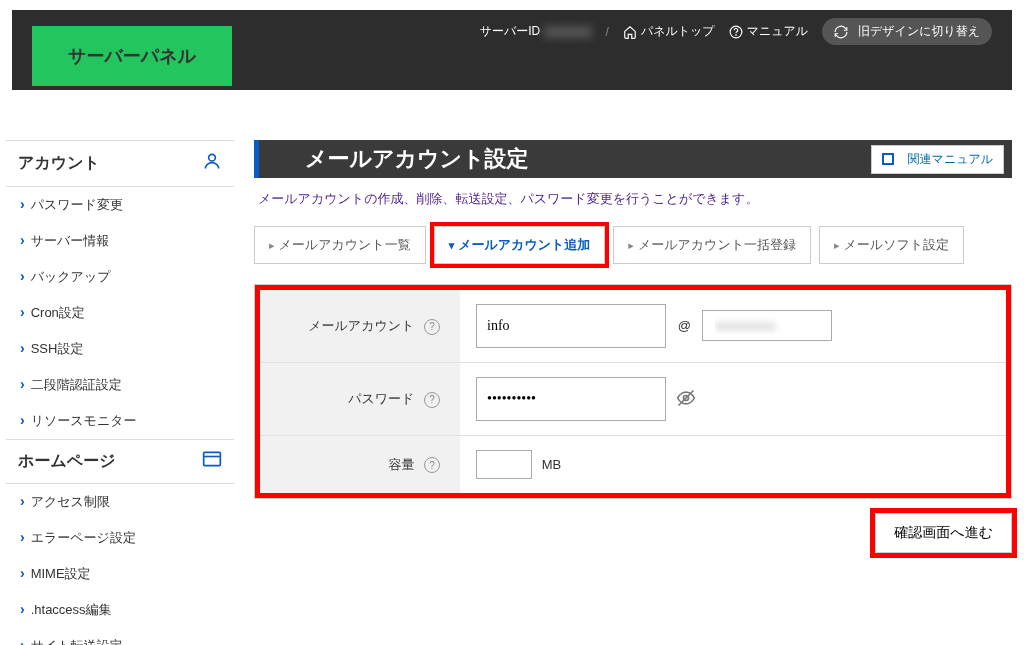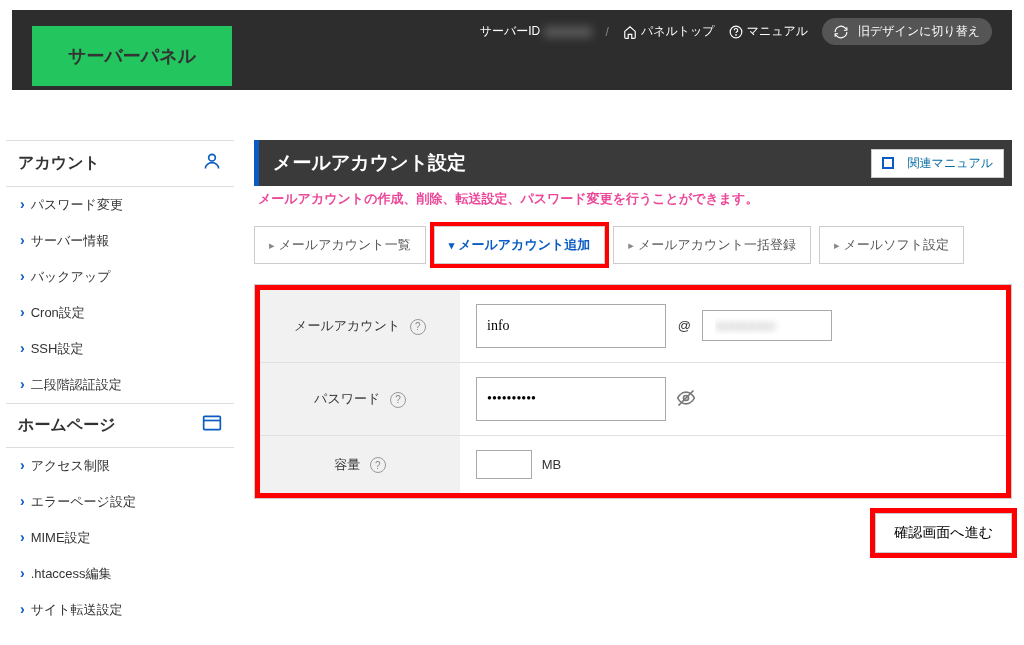--- a/index.html
+++ b/index.html
@@ -21,25 +21,25 @@
   
   
   .side-section-h { display: flex; justify-content: space-between; align-items: center; border: 1px solid #ddd; border-left: none; border-right: none; padding: 10px 12px; font-weight: bold; font-size: 16px; }
   .side-icon { color: #0a5cc4; font-size: 18px; }
   .side-list { list-style: none; }
   .side-list li { padding: 9px 8px 9px 14px; font-size: 13px; color: #333; cursor: pointer; position: relative; }
   .side-list li::before { content: "›"; color: #0a5cc4; font-weight: bold; margin-right: 6px; font-size: 14px; }
   
   
   .page-h { background: #3a3a3a; color: #fff; display: flex; justify-content: space-between; align-items: center; padding: 0 8px 0 0; border-left: 5px solid #0a5cc4; }
-  .page-h-title { padding: 10px 14px; font-weight: bold; font-size: 19px; }
+  .page-h-title { padding: 4px 14px; font-weight: bold; font-size: 22px; margin-left: 32px; }
   .related-btn { background: #fff; color: #0369a1; padding: 5px 10px; font-size: 12px; cursor: pointer; display: inline-flex; align-items: center; gap: 14px; border: 1px solid #ccc; }
   .related-btn .bicon { color: #0a5cc4; display:inline-block; width:12px; height:12px; border:2px solid #0a5cc4; }
   
-  .desc { padding: 4px 4px 18px; font-size: 13px; color: #ec4899; font-weight: bold; }
+  .desc { padding: 12px 4px 18px; font-size: 13px; color: #4c1d95; }
   
   
   .tabs { display: flex; gap: 8px; }
   .tab { border: 1px solid #ccc; padding: 9px 14px; background: #fff; font-size: 13px; color: #555; cursor: pointer; display: inline-flex; align-items: center; gap: 4px; }
   .tab .chev { color: #888; font-size: 11px; }
   .tab.active { color: #0a5cc4; font-weight: bold; }
   .tab.active .chev { color: #0a5cc4; }
   
   
   .hl-tab { outline: 4px solid #ff0000; }
@@ -48,21 +48,21 @@
   
   
   .panel { border: 1px solid #ccc; margin-top: 20px; }
   .domain-row { border-bottom: 1px solid #ccc; padding: 16px 18px; display: flex; align-items: center; gap: 12px; font-size: 14px; }
   .domain-row .radio { width: 15px; height: 15px; accent-color: #0a5cc4; }
   .domain-row b { font-weight: bold; }
   .domain-sel { border: 1px solid #aaa; padding: 5px 26px 5px 8px; font-size: 13px; min-width: 130px; color: transparent; text-shadow: 0 0 8px #999; background: #fff; }
   .change-btn { border: 1px solid #ccc; padding: 6px 14px; background: #fff; cursor: pointer; font-size: 13px; }
   
   .form-tbl { width: 100%; border-collapse: collapse; }
-  .form-tbl th { background: #f1f1f1; text-align: center; padding: 18px 20px; font-weight: normal; width: 200px; border-bottom: 1px solid #e0e0e0; font-size: 13px; vertical-align: middle; }
+  .form-tbl th { background: #f1f1f1; text-align: right; padding: 18px 20px; font-weight: normal; width: 200px; border-bottom: 1px solid #e0e0e0; font-size: 13px; vertical-align: middle; }
   .form-tbl td { padding: 14px 16px; border-bottom: 1px solid #e0e0e0; vertical-align: middle; }
   .form-tbl tr:last-child th, .form-tbl tr:last-child td { border-bottom: none; }
   .help-ic { display: inline-flex; width: 16px; height: 16px; border: 1px solid #999; border-radius: 50%; align-items: center; justify-content: center; font-size: 10px; margin-left: 6px; color: #888; cursor: pointer; }
   
   .txt-in { border: 1px solid #aaa; padding: 13px 10px; font-size: 14px; width: 190px; font-family: Liberation Serif, serif; }
   .txt-in.focus { border: 2px solid #1a73e8; outline: none; width: 176px; }
   .at { margin: 0 8px; }
   .domain-dd { border: 1px solid #aaa; padding: 6px 30px 6px 8px; min-width: 130px; color: transparent; text-shadow: 0 0 7px #999; background:#fff; }
   .pwd-wrap { display: flex; align-items: center; gap: 10px; }
   .eye-ic { color: #777; cursor: pointer; }
@@ -117,20 +117,21 @@
           </svg>
       </span>
     </div>
     <ul class="side-list">
       <li>パスワード変更</li>
       <li>サーバー情報</li>
       <li>バックアップ</li>
       <li>Cron設定</li>
       <li>SSH設定</li>
       <li>二段階認証設定</li>
+      <li>リソースモニター</li>
     </ul>
     <div class="side-section-h">
       <span>ホームページ</span>
       <span class="side-icon">
         <svg width="20" height="18" viewBox="0 0 24 20" fill="none" stroke="#0a5cc4" stroke-width="2">
             <rect x="2" y="2" width="20" height="16" rx="1"></rect>
             <line x1="2" y1="7" x2="22" y2="7"></line>
           </svg>
       </span>
     </div>

